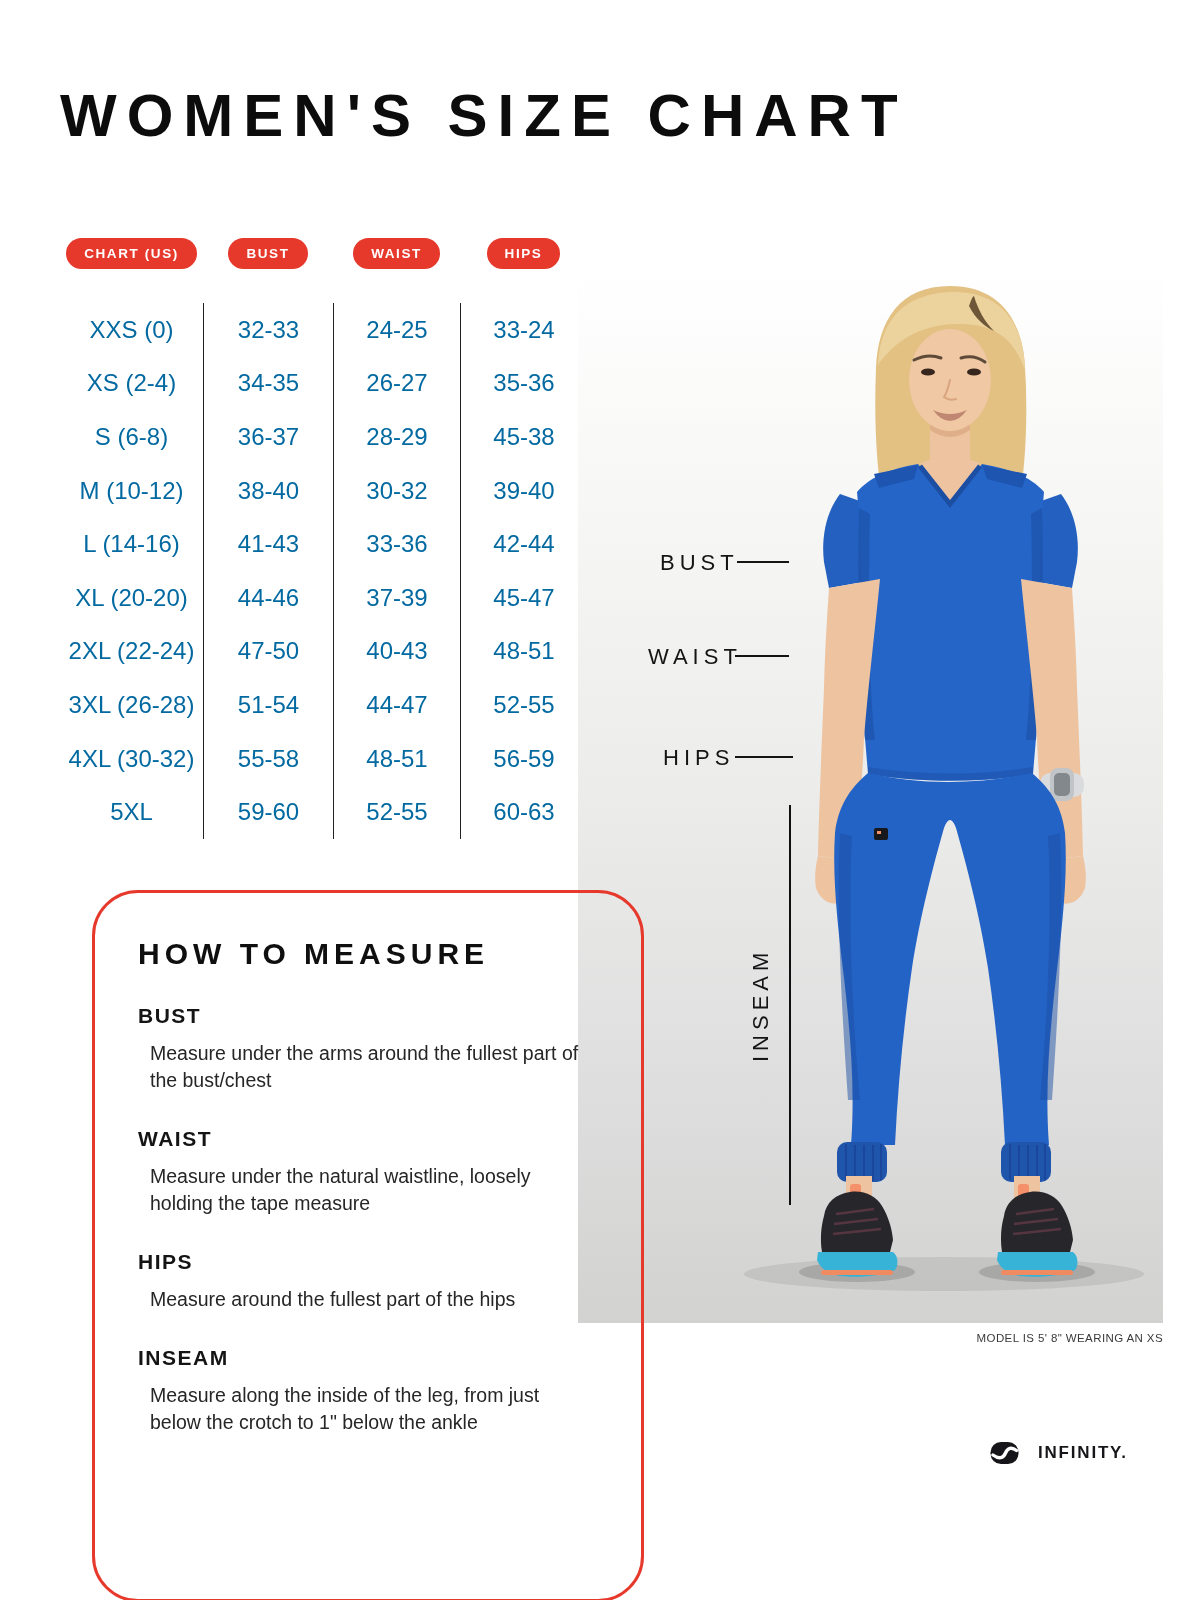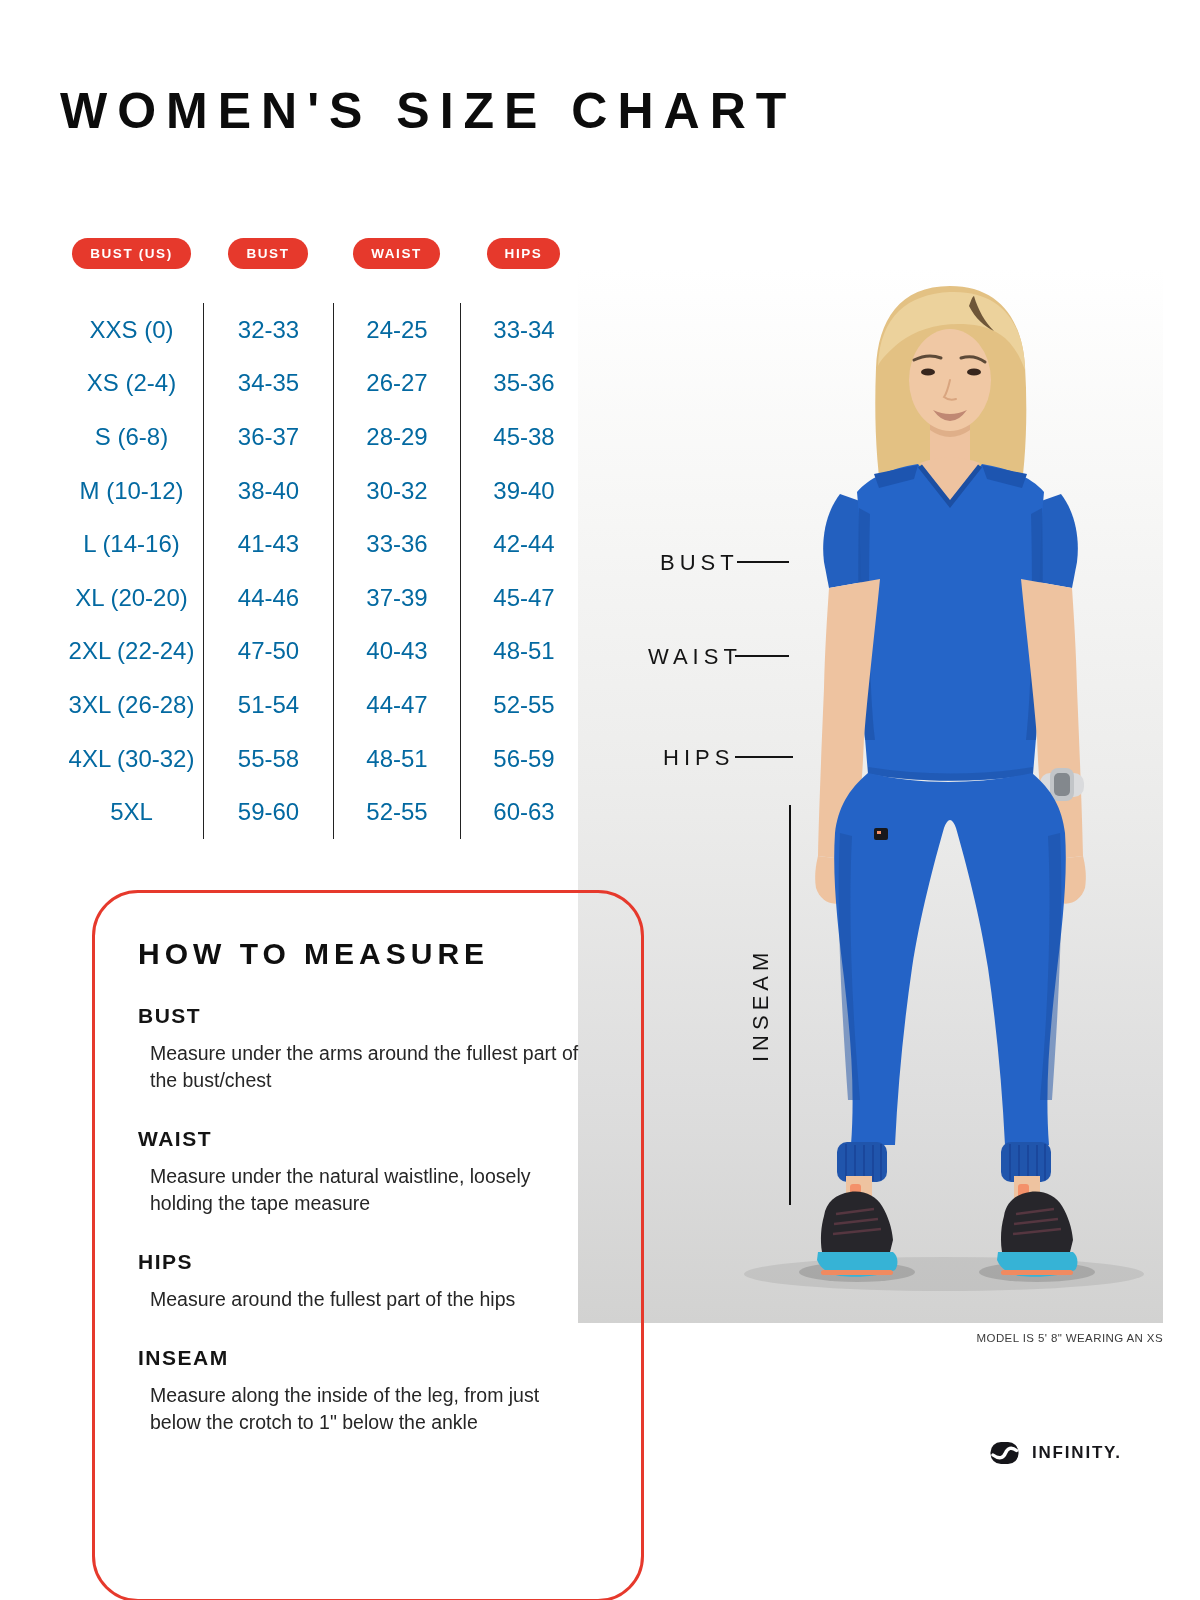--- a/index.html
+++ b/index.html
@@ -1,21 +1,21 @@
 <!DOCTYPE html>
 <html><head>
 <meta charset="utf-8">
 <style>
   html,body{margin:0;padding:0;background:#ffffff;}
   body{width:1200px;height:1600px;position:relative;overflow:hidden;
        font-family:"Liberation Sans", sans-serif;color:#1a1a1a;}
   .abs{position:absolute;}
 
   
-  .page-title{left:60px;top:86px;font-size:50px;font-weight:700;letter-spacing:10px;
+  .page-title{left:60px;top:86px;font-size:60px;font-weight:700;letter-spacing:10px;
               color:#0c0c0c;white-space:nowrap;line-height:1;}
 
   
   .size-table{left:60px;top:238px;width:530px;}
   .thead{display:grid;grid-template-columns:143px 130px 127px 127px;justify-items:center;align-items:center;}
   .pill{background:#e6392c;color:#fff;font-size:13.5px;font-weight:700;letter-spacing:1.6px;
         padding:8px 18px;border-radius:999px;white-space:nowrap;}
   .trows{margin-top:34px;}
   .trow{display:grid;grid-template-columns:143px 130px 127px 127px;height:53.6px;align-items:center;}
   .tcell{text-align:center;font-size:24px;color:#0369a1;}
@@ -37,41 +37,41 @@
 
   
   .measure-box{left:92px;top:890px;width:552px;height:712px;box-sizing:border-box;
                border:3px solid #e6392c;border-radius:46px;padding:44px 36px 0 43px;background:transparent;}
   .measure-title{font-size:30px;font-weight:700;letter-spacing:5px;color:#0f0f0f;margin:0;}
   .msection{margin-top:33px;}
   .msection h3{font-size:21px;font-weight:700;letter-spacing:1.5px;color:#141414;margin:0 0 10px 0;}
   .msection p{font-size:19.5px;line-height:27px;color:#262626;margin:12px;max-width:462px;}
 
   
-  .brand{left:990px;top:1441px;display:flex;align-items:center;gap:13px;}
+  .brand{left:990px;top:1441px;display:flex;align-items:center;gap:19px;}
   .brand-name{font-size:17px;font-weight:700;letter-spacing:1.8px;color:#17171b;white-space:nowrap;}
 </style>
 </head>
 <body>
 
 <div class="abs page-title">WOMEN'S SIZE CHART</div>
 
 <div class="abs size-table">
   <div class="thead">
-      <div class="pill">BUST (US)</div>
+      <div class="pill">CHART (US)</div>
       <div class="pill">BUST</div>
       <div class="pill">WAIST</div>
       <div class="pill">HIPS</div>
     </div>
   <div class="trows">
       <div class="trow">
         <div class="tcell">XXS (0)</div>
         <div class="tcell">32-33</div>
         <div class="tcell">24-25</div>
-        <div class="tcell">33-34</div>
+        <div class="tcell">33-24</div>
       </div>
       <div class="trow">
         <div class="tcell">XS (2-4)</div>
         <div class="tcell">34-35</div>
         <div class="tcell">26-27</div>
         <div class="tcell">35-36</div>
       </div>
       <div class="trow">
         <div class="tcell">S (6-8)</div>
         <div class="tcell">36-37</div>

